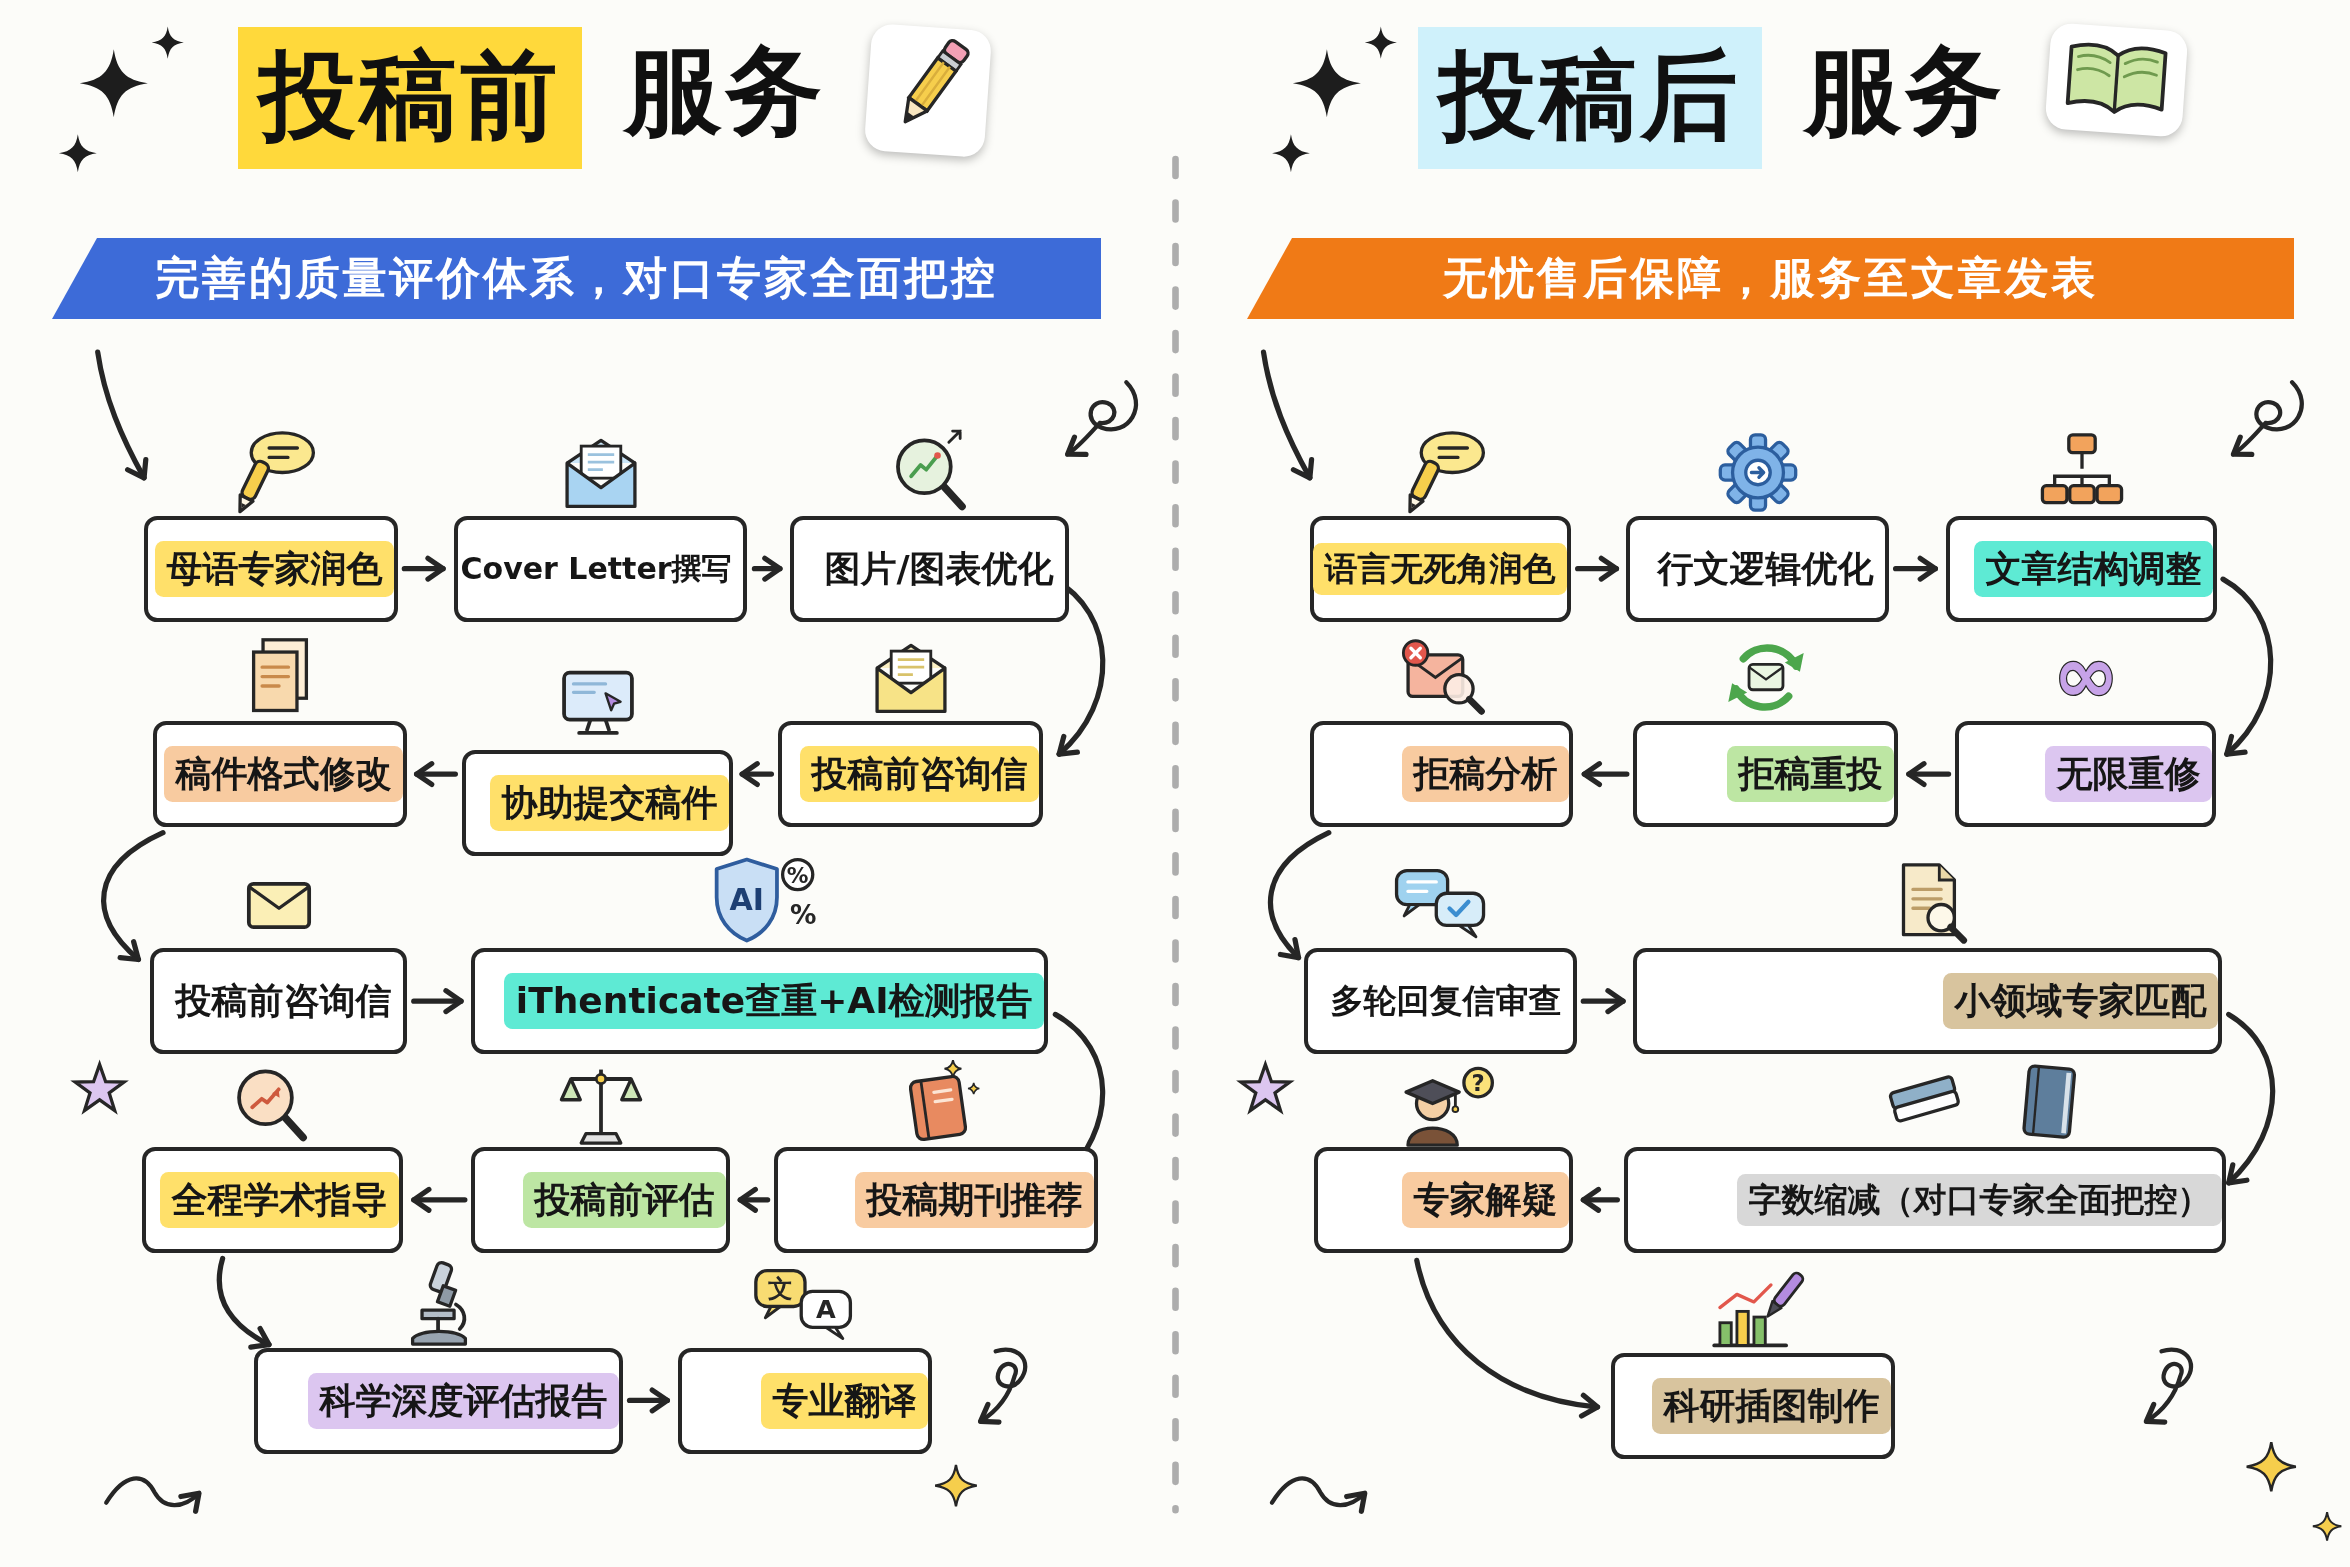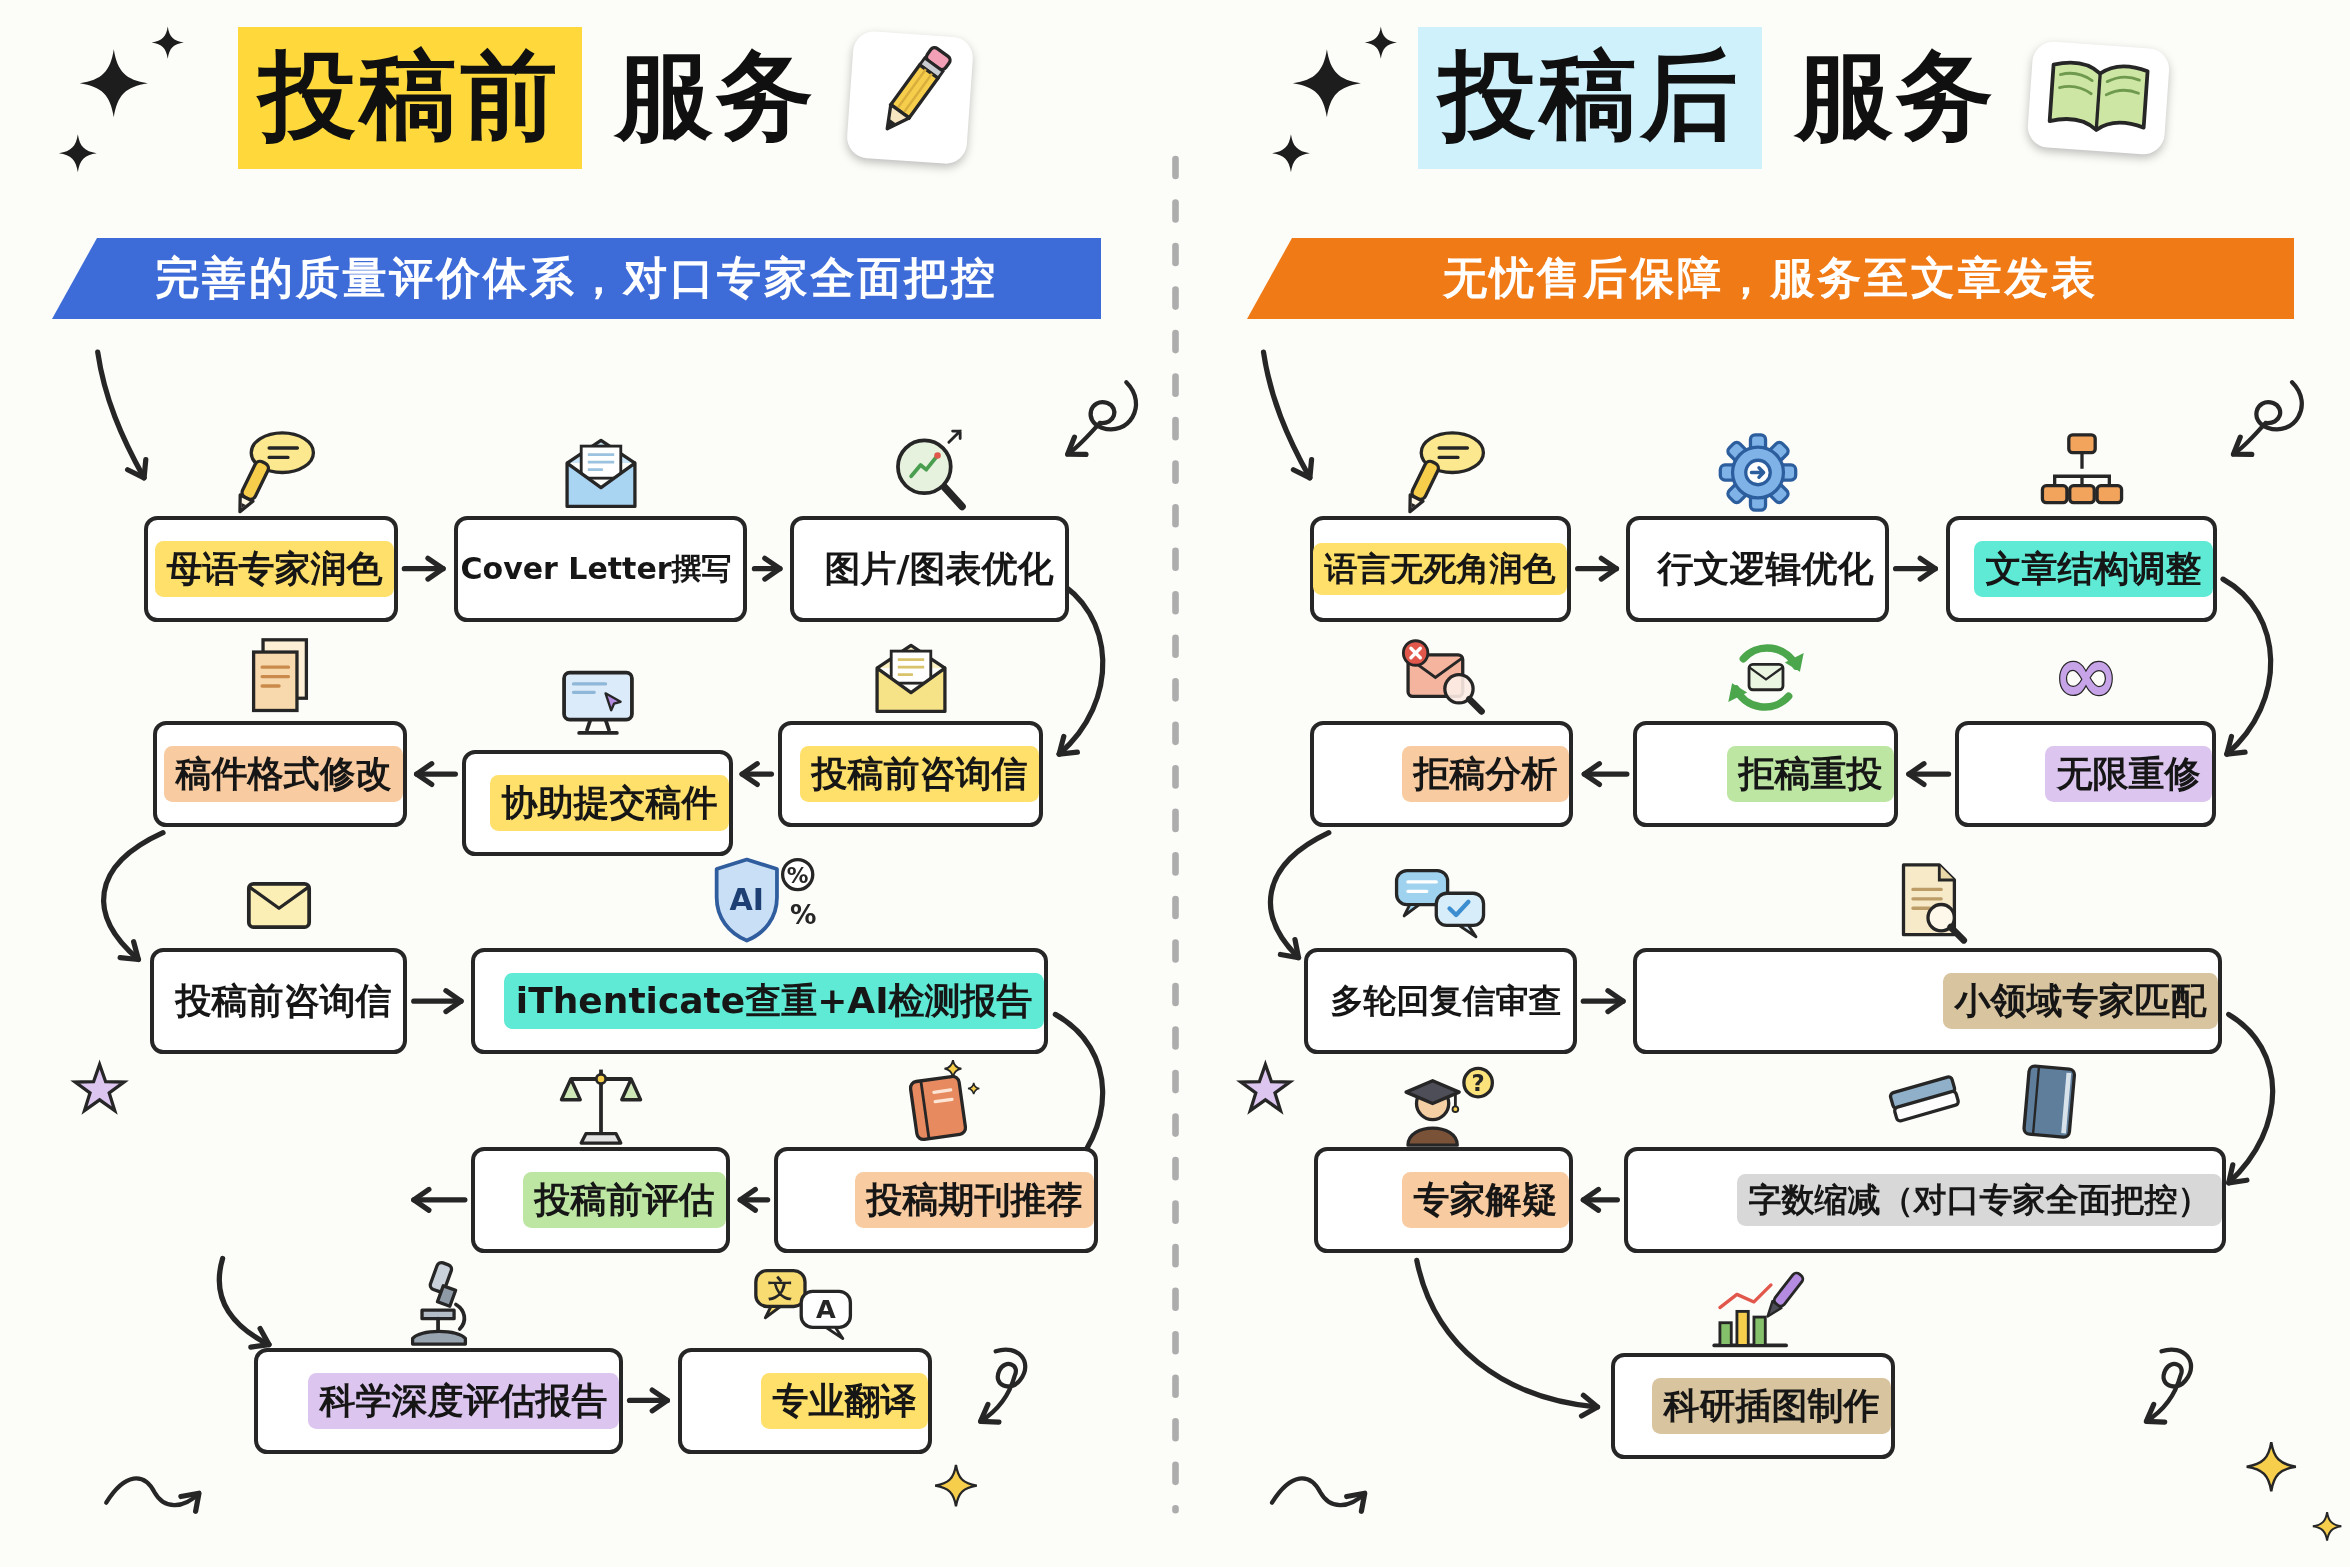--- a/index.html
+++ b/index.html
@@ -18,21 +18,21 @@
   .hl-orange{background:#F8CBA0}
   .hl-green{background:#BDE6A3}
   .hl-blue{background:#5eead4}
   .hl-purple{background:#DCC6F0}
   .hl-tan{background:#D8C49E}
   .hl-gray{background:#D8D8D8}
   .banner{position:absolute;height:81px;display:flex;align-items:center;justify-content:center;
           color:#fff;font-size:44px;font-weight:700;letter-spacing:2.8px;z-index:2}
   .banner.blue{background:#3D6BD8;clip-path:polygon(45px 0,100% 0,100% 100%,0 100%)}
   .banner.orange{background:#F07A16;clip-path:polygon(45px 0,100% 0,100% 100%,0 100%)}
-  .title{position:absolute;display:flex;align-items:center;gap:33px;z-index:2}
+  .title{position:absolute;display:flex;align-items:flex-start;gap:42px;z-index:2}
   .title .tag{font-size:97px;font-weight:900;color:#101010;padding:5.7px 21px;letter-spacing:3.8px}
   .title .suffix{font-size:97px;font-weight:900;color:#101010;letter-spacing:3.8px}
   .tag.y{background:#FFD93B}
   .tag.c{background:#CFF1FB}
   .sticker{background:#fff;border-radius:21px;box-shadow:0 3.8px 9.5px rgba(0,0,0,.25);padding:3.8px;line-height:0;transform:rotate(4deg)}
   svg text{font-family:"DejaVu Sans","Liberation Sans",sans-serif}
 </style>
 </head>
 <body>
 
@@ -216,20 +216,31 @@
         <path d="M52 8 L84 18 V48 C84 70 71 86 52 94 C33 86 20 70 20 48 V18 Z" fill="#C9DFF5" stroke="#2F5D9E" stroke-width="4" stroke-linejoin="round"></path>
         <text x="52" y="62" text-anchor="middle" font-size="32" font-weight="bold" fill="#1D3F73">AI</text>
         <circle cx="106" cy="24" r="16" fill="#FFFFFF" stroke="#262626" stroke-width="3.5"></circle>
         <text x="106" y="33" text-anchor="middle" font-size="23" font-weight="bold" fill="#262626">%</text>
         <text x="112" y="76" text-anchor="middle" font-size="28" font-weight="bold" fill="#262626">%</text>
       </svg>
     </span>
     <span class="lbl hl-blue">iThenticate查重+AI检测报告</span>
   </div>
 
+  <div class="box" style="left:142px;top:1147px;width:261px">
+    <span class="icw">
+      <svg width="98" height="91" viewBox="0 0 104 96">
+        <line x1="64" y1="62" x2="84" y2="84" stroke="#262626" stroke-width="8" stroke-linecap="round"></line>
+        <circle cx="44" cy="42" r="28" fill="#FADFC4" stroke="#262626" stroke-width="4"></circle>
+        <polyline points="30,52 40,43 46,47 58,33" fill="none" stroke="#CE5A3E" stroke-width="4" stroke-linecap="round" stroke-linejoin="round"></polyline>
+        <path d="M58 33 l1 9 -8 -5 z" fill="#CE5A3E"></path>
+      </svg>
+    </span>
+    <span class="lbl hl-yellow">全程学术指导</span>
+  </div>
 
   <div class="box" style="left:471px;top:1147px;width:259px">
     <span class="icw">
       <svg width="98" height="91" viewBox="0 0 104 96">
         <line x1="52" y1="12" x2="52" y2="80" stroke="#262626" stroke-width="4"></line>
         <line x1="20" y1="22" x2="84" y2="22" stroke="#262626" stroke-width="4"></line>
         <circle cx="52" cy="22" r="5" fill="#F6CE4C" stroke="#262626" stroke-width="3"></circle>
         <path d="M20 22 L10 44 H30 Z" fill="#CFE8B8" stroke="#262626" stroke-width="3.5" stroke-linejoin="round"></path>
         <path d="M84 22 L74 44 H94 Z" fill="#CFE8B8" stroke="#262626" stroke-width="3.5" stroke-linejoin="round"></path>
         <path d="M36 80 H68 L73 90 H31 Z" fill="#E3E3E3" stroke="#262626" stroke-width="3.5" stroke-linejoin="round"></path>

